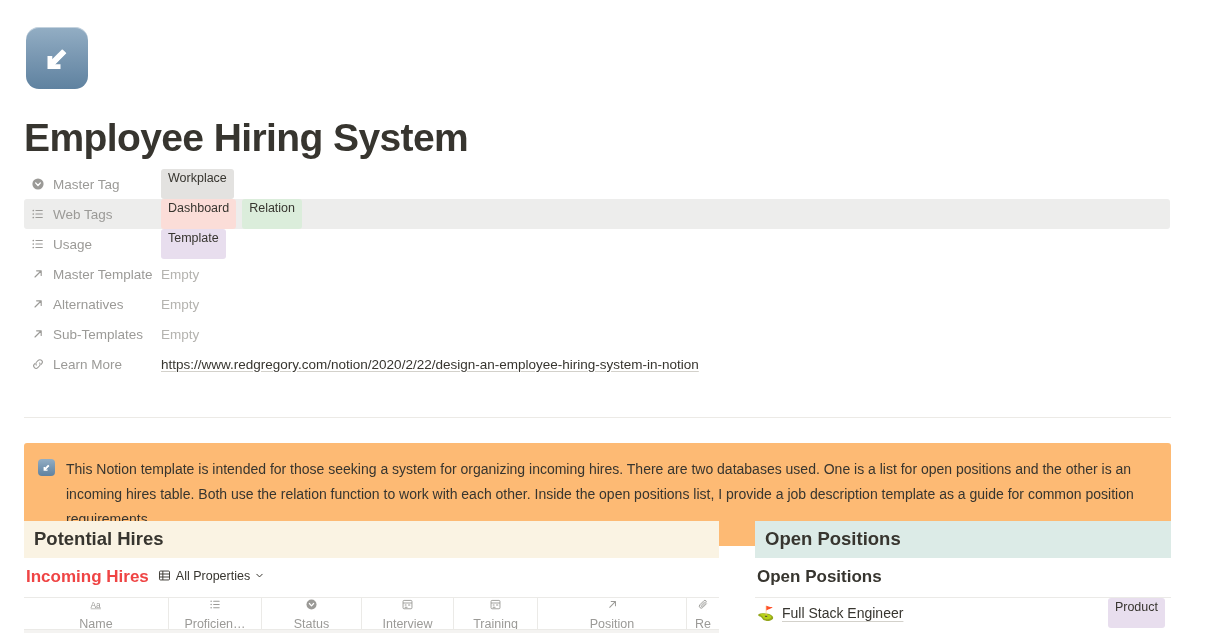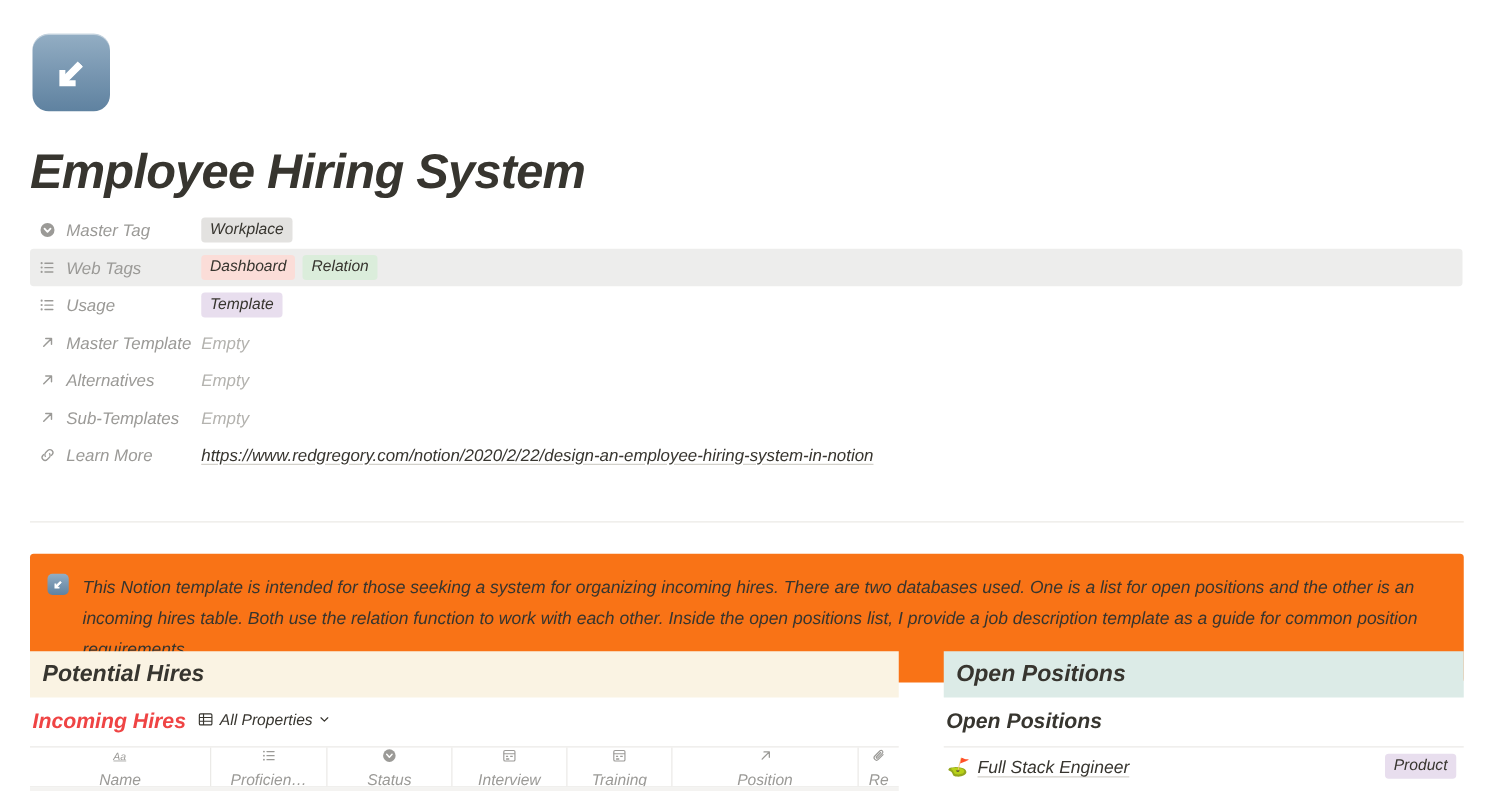--- a/index.html
+++ b/index.html
@@ -15,21 +15,20 @@
     font-family: "Liberation Sans", sans-serif;
     color: #37352f;
     -webkit-font-smoothing: antialiased;
   }
 
   .page {
     position: relative;
     width: 1206px;
     height: 457px;
     padding: 0 24px;
-    font-style: italic;
   }
 
   
   .page-icon {
     position: absolute;
     left: 26px;
     top: 27px;
     width: 62px;
     height: 62px;
   }
@@ -96,21 +95,21 @@
     font-size: 13.5px;
     color: #37352f;
     display: flex;
     align-items: center;
     gap: 6px;
   }
   .prop-value.empty { color: #b4b3af; }
 
   .tag {
     display: inline-block;
-    padding: 1px 7px 2px;
+    padding: 1px 7px 12px;
     border-radius: 3px;
     font-size: 12.5px;
     line-height: 17px;
     color: #37352f;
     white-space: nowrap;
   }
   .tag-gray   { background: #e3e2e0; }
   .tag-pink   { background: #fbddd8; }
   .tag-green  { background: #dbeddb; }
   .tag-purple { background: #e8deee; }
@@ -132,21 +131,21 @@
     height: 1px;
     background: #eceae6;
   }
 
   
   .callout {
     position: absolute;
     left: 24px;
     top: 443px;
     width: 1147px;
-    background: #f97316;
+    background: #fdba74;
     border-radius: 3px;
     padding: 14px 16px 14px 14px;
     display: flex;
     gap: 11px;
   }
   .callout-icon {
     flex: 0 0 17px;
     width: 17px;
     height: 17px;
     margin-top: 2px;

